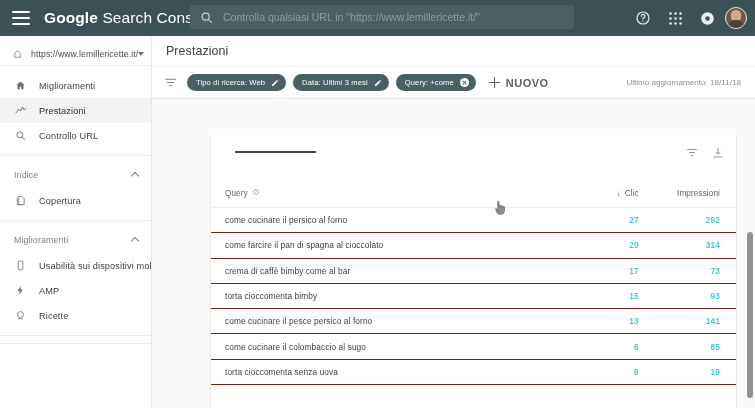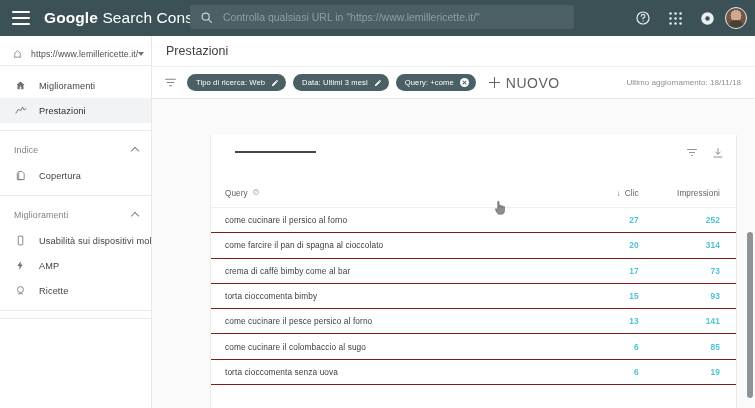--- a/index.html
+++ b/index.html
@@ -112,21 +112,21 @@
   }
   .chip .xcirc i::before, .chip .xcirc i::after{
     content:""; position:absolute; left:0; top:2px; width:5px;height:1.1px;background:#4b6065;
   }
   .chip .xcirc i::before{ transform: rotate(45deg); }
   .chip .xcirc i::after{ transform: rotate(-45deg); }
   .newbtn { display:flex; align-items:center; margin-left: 6px; cursor:pointer; }
   .newbtn .plus { position:relative; width:11px;height:11px; margin-right:6px; }
   .newbtn .plus::before{content:"";position:absolute;left:0;top:5px;width:11px;height:1.3px;background:#5f6368;}
   .newbtn .plus::after{content:"";position:absolute;left:4.85px;top:0;width:1.3px;height:11px;background:#5f6368;}
-  .newbtn .ntext { font-size: 14px; color:#5f6368; letter-spacing:.5px; }
+  .newbtn .ntext { font-size: 11px; color:#5f6368; letter-spacing:.5px;font-weight:bold; }
   .lastupd { position:absolute; right: 14px; font-size: 8.1px; color:#8a9093; white-space:nowrap; }
 
   
   .card {
     position:absolute; left: 58px; top: 99px; width: 527px; min-height: 300px;
     background:#fff; border:1px solid #e8eaeb; border-top:none;
   }
   .chart-zone { height: 54px; position: relative; }
   .chart-line {
     position:absolute; left: 24px; top: 16px; width: 81px; height: 1.6px; background:#43484b;
@@ -249,20 +249,29 @@
 
       <div class="nav-item active">
         <span class="nav-icon">
           <svg width="12" height="11" viewBox="0 0 24 20" fill="none" stroke="#6b7275" stroke-width="1.9" stroke-linecap="round" stroke-linejoin="round">
             <path d="M2 15 7 7l4 4 4-8 3 6 4-3"></path>
           </svg>
         </span>
         <span class="lbl">Prestazioni</span>
       </div>
 
+      <div class="nav-item">
+        <span class="nav-icon">
+          <svg width="11" height="11" viewBox="0 0 24 24" fill="none" stroke="#6b7275" stroke-width="2">
+            <circle cx="10.5" cy="10.5" r="6.5"></circle>
+              <line x1="15.5" y1="15.5" x2="21" y2="21" stroke-linecap="round"></line>
+          </svg>
+        </span>
+        <span class="lbl">Controllo URL</span>
+      </div>
 
       <div class="nav-sep"></div>
 
       <div class="group-head">
         <span>Indice</span>
         <span class="chev up"></span>
       </div>
 
       <div class="nav-item">
         <span class="nav-icon">

